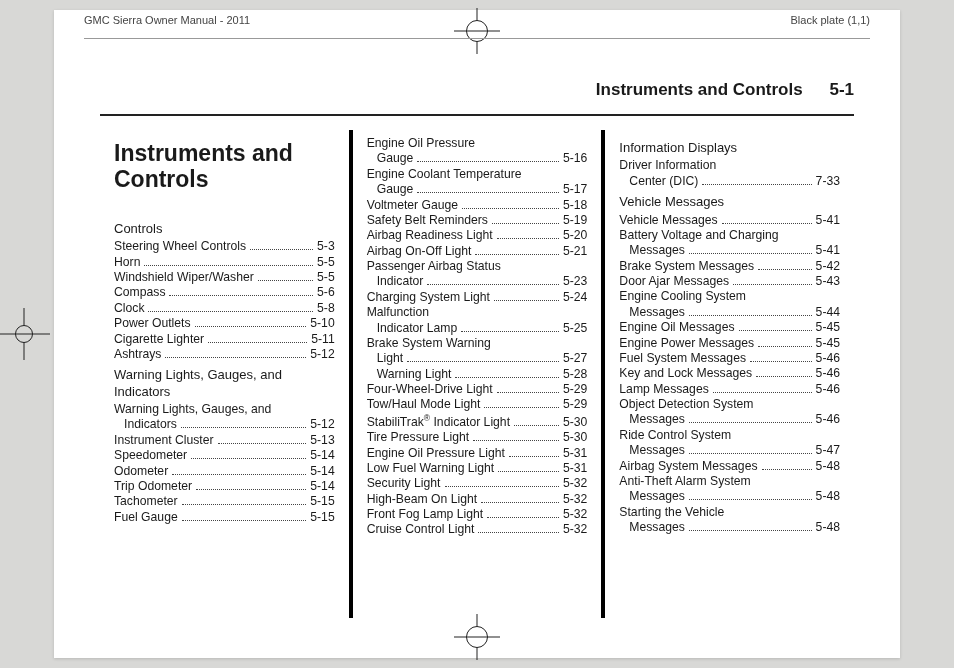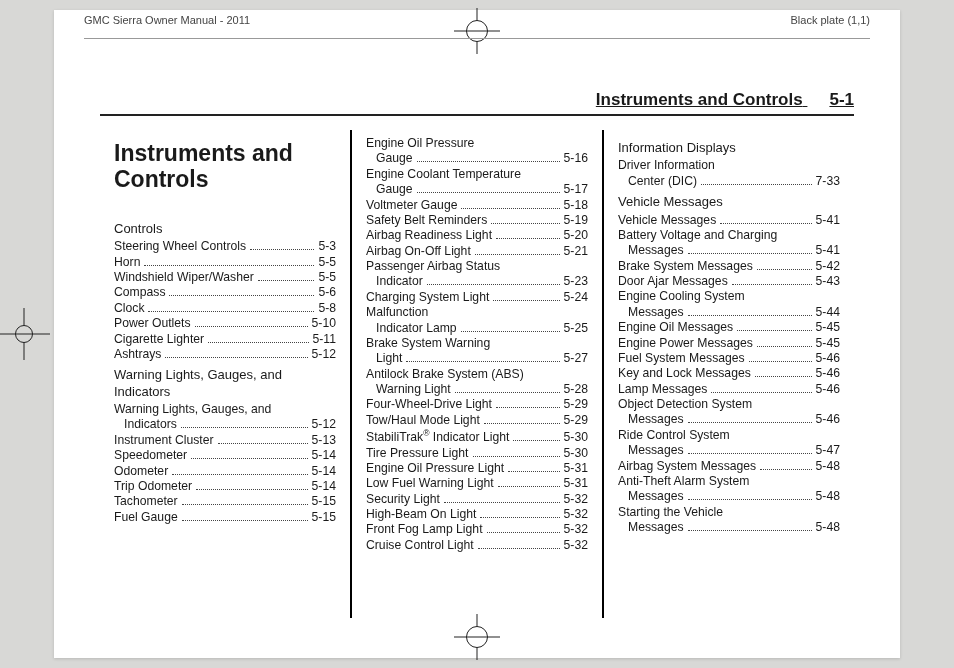--- a/index.html
+++ b/index.html
@@ -87,25 +87,24 @@
 
   .rule-top {
     position: absolute;
     top: 28px; left: 30px; right: 30px;
     height: 1px;
     background: #999;
   }
 
   .runhead {
     position: absolute;
-    top: 80px;
+    top: 70px;
     right: 46px;
     font-weight: bold;
     font-size: 17px;
-    text-decoration: underline;
   }
   .runhead .pg { margin-left: 22px; }
   .rule-head {
     position: absolute;
     top: 104px;
     left: 46px; right: 46px;
     height: 2px;
     background: #222;
   }
 
@@ -118,21 +117,21 @@
     display: flex;
     gap: 0;
   }
   .col {
     flex: 1;
     padding: 6px 14px 0 14px;
     font-size: 12.2px;
     line-height: 1.26;
   }
   .col + .col {
-    border-left: 2px solid #000000;
+    border-left: 4px solid #000000;
   }
   h1.chapter {
     font-size: 23px;
     font-weight: bold;
     margin: 4px 0 28px 0;
     line-height: 1.15;
   }
   .sect {
     font-weight: normal;
     font-size: 13px;
@@ -335,23 +334,20 @@
             <span class="pg">5-25</span>
           </div>
           <div class="toc-row toc-lead">
             <span class="lbl">Brake System Warning</span>
           </div>
           <div class="toc-row indent">
             <span class="lbl">Light</span>
             <span class="dots"></span>
             <span class="pg">5-27</span>
           </div>
-          <div class="toc-row toc-lead">
-            <span class="lbl">Antilock Brake System (ABS)</span>
-          </div>
           <div class="toc-row indent">
             <span class="lbl">Warning Light</span>
             <span class="dots"></span>
             <span class="pg">5-28</span>
           </div>
           <div class="toc-row">
             <span class="lbl">Four-Wheel-Drive Light</span>
             <span class="dots"></span>
             <span class="pg">5-29</span>
           </div>

